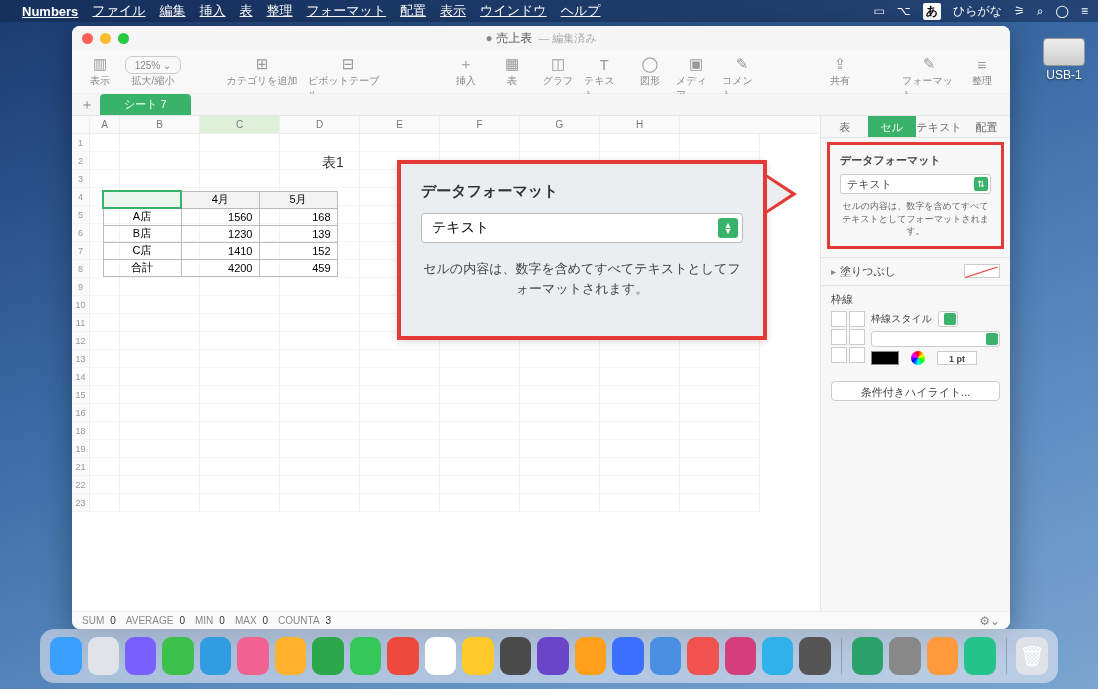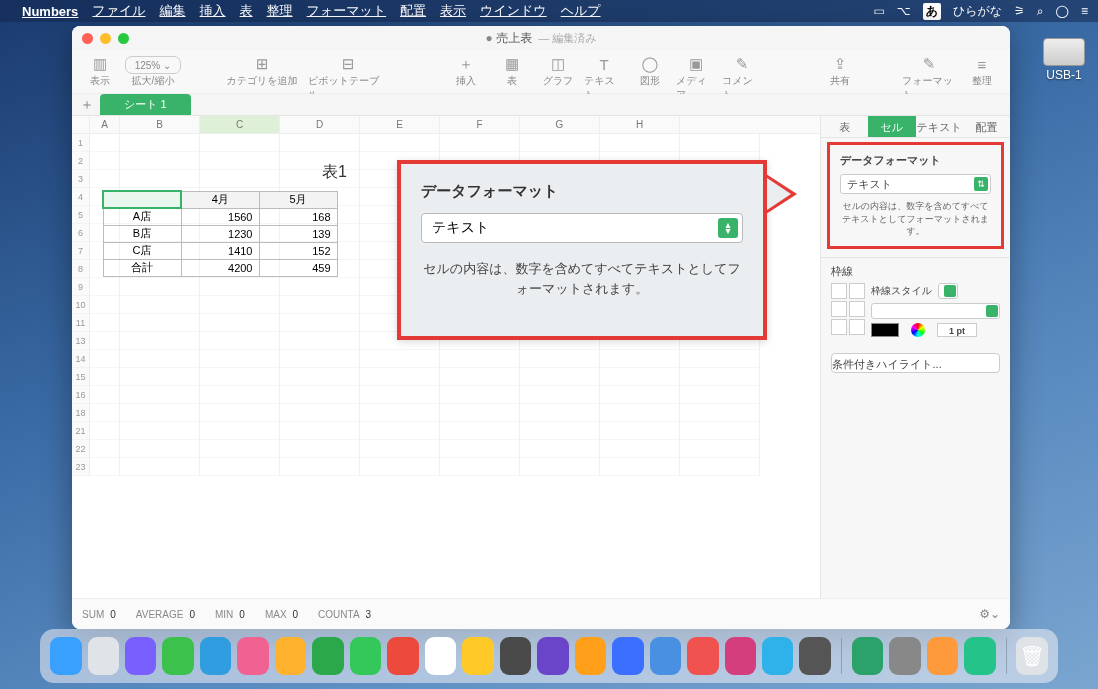--- a/index.html
+++ b/index.html
@@ -43,21 +43,21 @@
 .body { flex:1; display:flex; min-height:0; }
 .sheet { flex:1; overflow:hidden; position:relative; }
 .colhdr { display:flex; height:18px; font-size:10px; color:#777; background:#fafafa; border-bottom:1px solid #eee;}
 .colhdr .rh{width:18px;border-right:1px solid #eee;}
 .colhdr .ch{flex:0 0 80px; text-align:center; border-right:1px solid #eee; line-height:18px;}
 .colhdr .ch.sel{background:#dff0d8;}
 .grid { position:relative; }
 .row { display:flex; height:18px; }
 .row .rn { width:18px; font-size:9px; color:#999; text-align:center; line-height:18px; background:#fafafa; border-right:1px solid #eee; border-bottom:1px solid #f3f3f3;}
 .row .cell{flex:0 0 80px; border-right:1px solid #f0f0f0; border-bottom:1px solid #f5f5f5;}
-.tlabel{ position:absolute; left:250px; top:28px; font-size:16px; color:#333;}
+.tlabel{ position:absolute; left:250px; top:20px; font-size:14px; color:#333;}
 .tbl { position:absolute; left:30px; top:56px; border-collapse:collapse; font-size:11px; }
 .tbl td{ border:1px solid #bbb; height:17px; padding:0 6px; text-align:center; }
 .tbl td.num{ text-align:right; }
 .tbl thead td{ background:#f3f3f3; }
 .tbl .hdr-empty{ background:#e9f7ef; border:2px solid #39b36a; }
 .tbl td.w1{width:78px;} .tbl td.w2{width:78px;}
 
 .inspector { width:190px; background:#f7f7f7; border-left:1px solid #e5e5e5; font-size:11px; color:#444; display:flex; flex-direction:column; }
 .insp-tabs{ display:flex; height:22px; border-bottom:1px solid #e5e5e5;}
 .insp-tab{ flex:1; text-align:center; line-height:22px; font-size:11px; color:#666;}
@@ -74,23 +74,23 @@
 .border-grid{ display:flex; gap:6px; margin-top:4px;}
 .bgrp{ display:grid; grid-template-columns:repeat(2,16px); grid-auto-rows:16px; gap:2px;}
 .bcell{ border:1px solid #ccc; background:#fff;}
 .bctrl{ flex:1; display:flex; flex-direction:column; gap:4px; font-size:10px;}
 .bsel{ background:#fff; border:1px solid #ccc; border-radius:3px; height:16px; position:relative;}
 .bsel .arrow{ position:absolute; right:1px; top:1px; width:12px; height:12px; background:#39b36a; border-radius:2px;}
 .ptctrl{display:flex; align-items:center; gap:12px;font-weight:bold;}
 .colorbox{width:28px;height:14px;background:#000;border:1px solid #888;}
 .ptbox{width:40px;height:14px;border:1px solid #ccc;background:#fff;font-size:9px;text-align:center;line-height:14px;}
 .colorwheel{width:14px;height:14px;border-radius:50%;background:conic-gradient(red,yellow,lime,cyan,blue,magenta,red);}
-.hl-btn{margin:10px; background:#fff; border:1px solid #ccc; border-radius:4px; height:20px; font-size:11px; line-height:20px;}
-
-.footer{ height:18px; border-top:1px solid #eee; display:flex; align-items:center; gap:20px; padding:15px 10px; font-size:10px; color:#888; background:#fafafa;}
+.hl-btn{margin:10px; background:#fff; border:1px solid #ccc; border-radius:4px; height:20px; font-size:11px; text-align:center; line-height:20px;}
+
+.footer{ height:18px; border-top:1px solid #eee; display:flex; align-items:center; gap:10px; padding:8px 10px; font-size:10px; color:#888; background:#fafafa;}
 .footer .stat{ display:flex; gap:6px; }
 .footer .stat .v{color:#333;}
 .footer .fsp{flex:1;}
 .gear{ font-size:12px;}
 
 
 .callout{ position:absolute; left:397px; top:160px; width:370px; height:180px; background:#ebeef0; border:4px solid #e53935; box-shadow:0 2px 8px rgba(0,0,0,.15);}
 .callout-inner{padding:18px 20px;}
 .callout h3{ font-size:15px; font-weight:600; margin-bottom:12px; color:#333;}
 .callout .sel2{ background:#fff; border:1px solid #bbb; border-radius:4px; height:30px; display:flex; align-items:center; padding:0 10px; font-size:14px; position:relative;}
@@ -212,21 +212,21 @@
         </div>
       <div class="tbtn narrow">
           <div class="ic">≡</div>
           <span>整理</span>
         </div>
     </div>
   </div>
 
   <div class="tabstrip">
     <div class="plus">＋</div>
-    <div class="sheettab">シート 1</div>
+    <div class="sheettab">シート 7</div>
   </div>
 
   <div class="body">
     <div class="sheet">
       <div class="colhdr">
         <div class="rh"></div>
         <div class="ch" style="flex-basis:30px">A</div>
         <div class="ch">B</div>
         <div class="ch sel">C</div>
         <div class="ch">D</div>
@@ -365,20 +365,32 @@
               <div class="cell"></div>
               <div class="cell"></div>
               <div class="cell"></div>
               <div class="cell"></div>
               <div class="cell"></div>
               <div class="cell"></div>
               <div class="cell"></div>
               <div class="cell"></div>
             </div>
             <div class="row">
+              <div class="rn">12</div>
+              <div class="cell" style="flex-basis:30px"></div>
+              <div class="cell"></div>
+              <div class="cell"></div>
+              <div class="cell"></div>
+              <div class="cell"></div>
+              <div class="cell"></div>
+              <div class="cell"></div>
+              <div class="cell"></div>
+              <div class="cell"></div>
+            </div>
+            <div class="row">
               <div class="rn">13</div>
               <div class="cell" style="flex-basis:30px"></div>
               <div class="cell"></div>
               <div class="cell"></div>
               <div class="cell"></div>
               <div class="cell"></div>
               <div class="cell"></div>
               <div class="cell"></div>
               <div class="cell"></div>
               <div class="cell"></div>
@@ -414,20 +426,32 @@
               <div class="cell"></div>
               <div class="cell"></div>
               <div class="cell"></div>
               <div class="cell"></div>
               <div class="cell"></div>
               <div class="cell"></div>
               <div class="cell"></div>
             </div>
             <div class="row">
               <div class="rn">18</div>
+              <div class="cell" style="flex-basis:30px"></div>
+              <div class="cell"></div>
+              <div class="cell"></div>
+              <div class="cell"></div>
+              <div class="cell"></div>
+              <div class="cell"></div>
+              <div class="cell"></div>
+              <div class="cell"></div>
+              <div class="cell"></div>
+            </div>
+            <div class="row">
+              <div class="rn">19</div>
               <div class="cell" style="flex-basis:30px"></div>
               <div class="cell"></div>
               <div class="cell"></div>
               <div class="cell"></div>
               <div class="cell"></div>
               <div class="cell"></div>
               <div class="cell"></div>
               <div class="cell"></div>
               <div class="cell"></div>
             </div>
@@ -511,20 +535,24 @@
       </div>
       <div class="insp-sec">
         <h4>データフォーマット</h4>
         <div class="select">
           <span>テキスト</span>
           <span class="arrow">⇅</span>
         </div>
         <div class="desc">セルの内容は、数字を含めてすべてテキストとしてフォーマットされます。</div>
       </div>
       <div class="insp-plain">
+        <span class="arrow-tri">▸</span><span>塗りつぶし</span>
+        <span class="fill-swatch"></span>
+      </div>
+      <div class="insp-plain">
         <div>枠線</div>
         <div class="border-grid">
           <div class="bgrp">
             <div class="bcell"></div>
               <div class="bcell"></div>
               <div class="bcell"></div>
               <div class="bcell"></div>
               <div class="bcell"></div>
               <div class="bcell"></div>
           </div>

